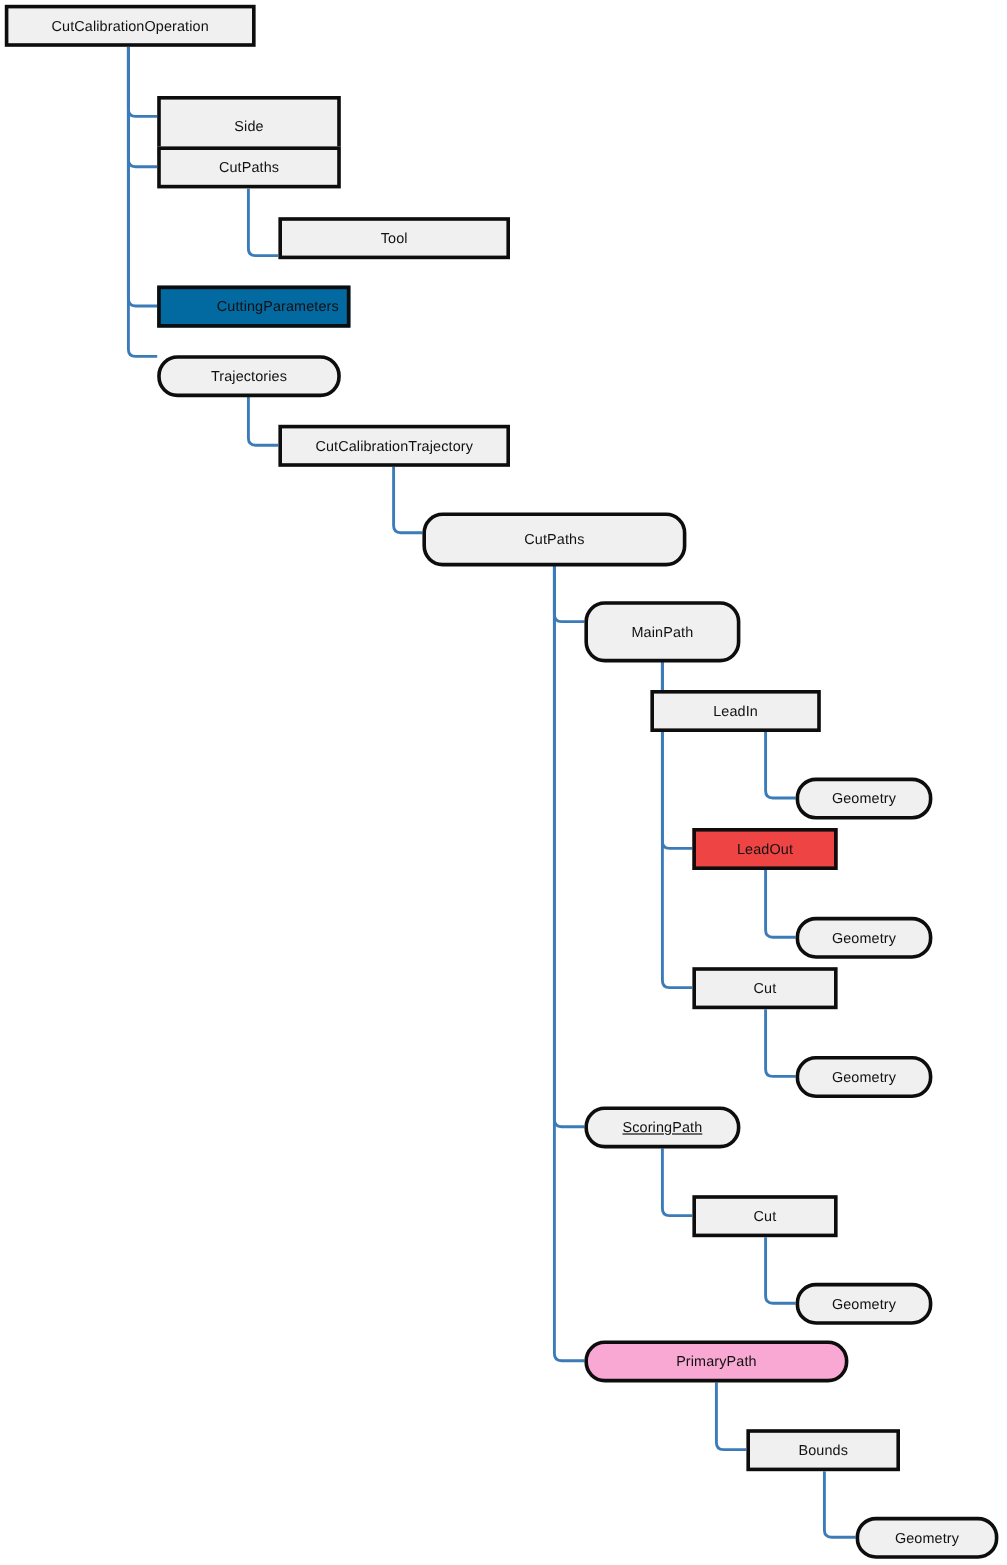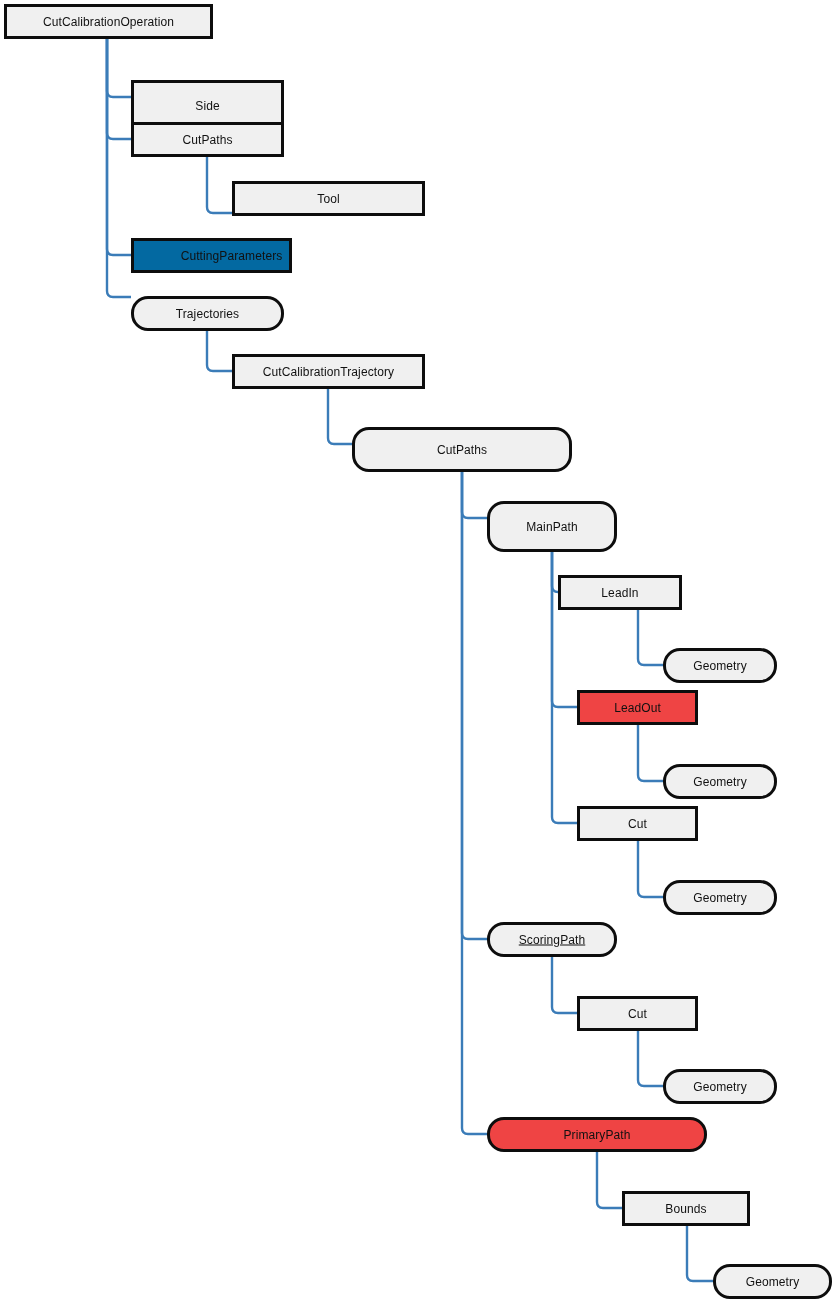--- a/index.html
+++ b/index.html
@@ -99,21 +99,21 @@
       </div>
       <div class="node" style="left: 232px; top: 354px; width: 193px; height: 35px; background: rgb(240, 240, 240); border-color: rgb(13, 13, 13);">
         <span class="node-label">CutCalibrationTrajectory</span>
       </div>
       <div class="node rounded" style="left: 352px; top: 427px; width: 220px; height: 45px; background: rgb(240, 240, 240); border-color: rgb(13, 13, 13);">
         <span class="node-label">CutPaths</span>
       </div>
       <div class="node rounded" style="left: 487px; top: 501px; width: 130px; height: 51px; background: rgb(240, 240, 240); border-color: rgb(13, 13, 13);">
         <span class="node-label">MainPath</span>
       </div>
-      <div class="node" style="left: 558px; top: 575px; width: 124px; height: 35px; background: rgb(240, 240, 240); border-color: rgb(13, 13, 13);">
+      <div class="node" style="left: 542px; top: 575px; width: 142px; height: 35px; background: rgb(240, 240, 240); border-color: rgb(13, 13, 13);">
         <span class="node-label">LeadIn</span>
       </div>
       <div class="node rounded" style="left: 663px; top: 648px; width: 114px; height: 35px; background: rgb(240, 240, 240); border-color: rgb(13, 13, 13);">
         <span class="node-label">Geometry</span>
       </div>
       <div class="node" style="left: 577px; top: 690px; width: 121px; height: 35px; background: #ef4444; border-color: rgb(13, 13, 13);">
         <span class="node-label">LeadOut</span>
       </div>
       <div class="node rounded" style="left: 663px; top: 764px; width: 114px; height: 35px; background: rgb(240, 240, 240); border-color: rgb(13, 13, 13);">
         <span class="node-label">Geometry</span>
@@ -126,21 +126,21 @@
       </div>
       <div class="node rounded" style="left: 487px; top: 922px; width: 130px; height: 35px; background: rgb(240, 240, 240); border-color: rgb(13, 13, 13); text-decoration: underline;">
         <span class="node-label">ScoringPath</span>
       </div>
       <div class="node" style="left: 577px; top: 996px; width: 121px; height: 35px; background: rgb(240, 240, 240); border-color: rgb(13, 13, 13);">
         <span class="node-label">Cut</span>
       </div>
       <div class="node rounded" style="left: 663px; top: 1069px; width: 114px; height: 35px; background: rgb(240, 240, 240); border-color: rgb(13, 13, 13);">
         <span class="node-label">Geometry</span>
       </div>
-      <div class="node rounded" style="left: 487px; top: 1117px; width: 220px; height: 35px; background: #ef4444; border-color: rgb(13, 13, 13);">
+      <div class="node rounded" style="left: 487px; top: 1117px; width: 220px; height: 35px; background: #f9a8d4; border-color: rgb(13, 13, 13);">
         <span class="node-label">PrimaryPath</span>
       </div>
       <div class="node" style="left: 622px; top: 1191px; width: 128px; height: 35px; background: rgb(240, 240, 240); border-color: rgb(13, 13, 13);">
         <span class="node-label">Bounds</span>
       </div>
       <div class="node rounded" style="left: 713px; top: 1264px; width: 119px; height: 35px; background: rgb(240, 240, 240); border-color: rgb(13, 13, 13);">
         <span class="node-label">Geometry</span>
       </div>
     </div>
 </div>

